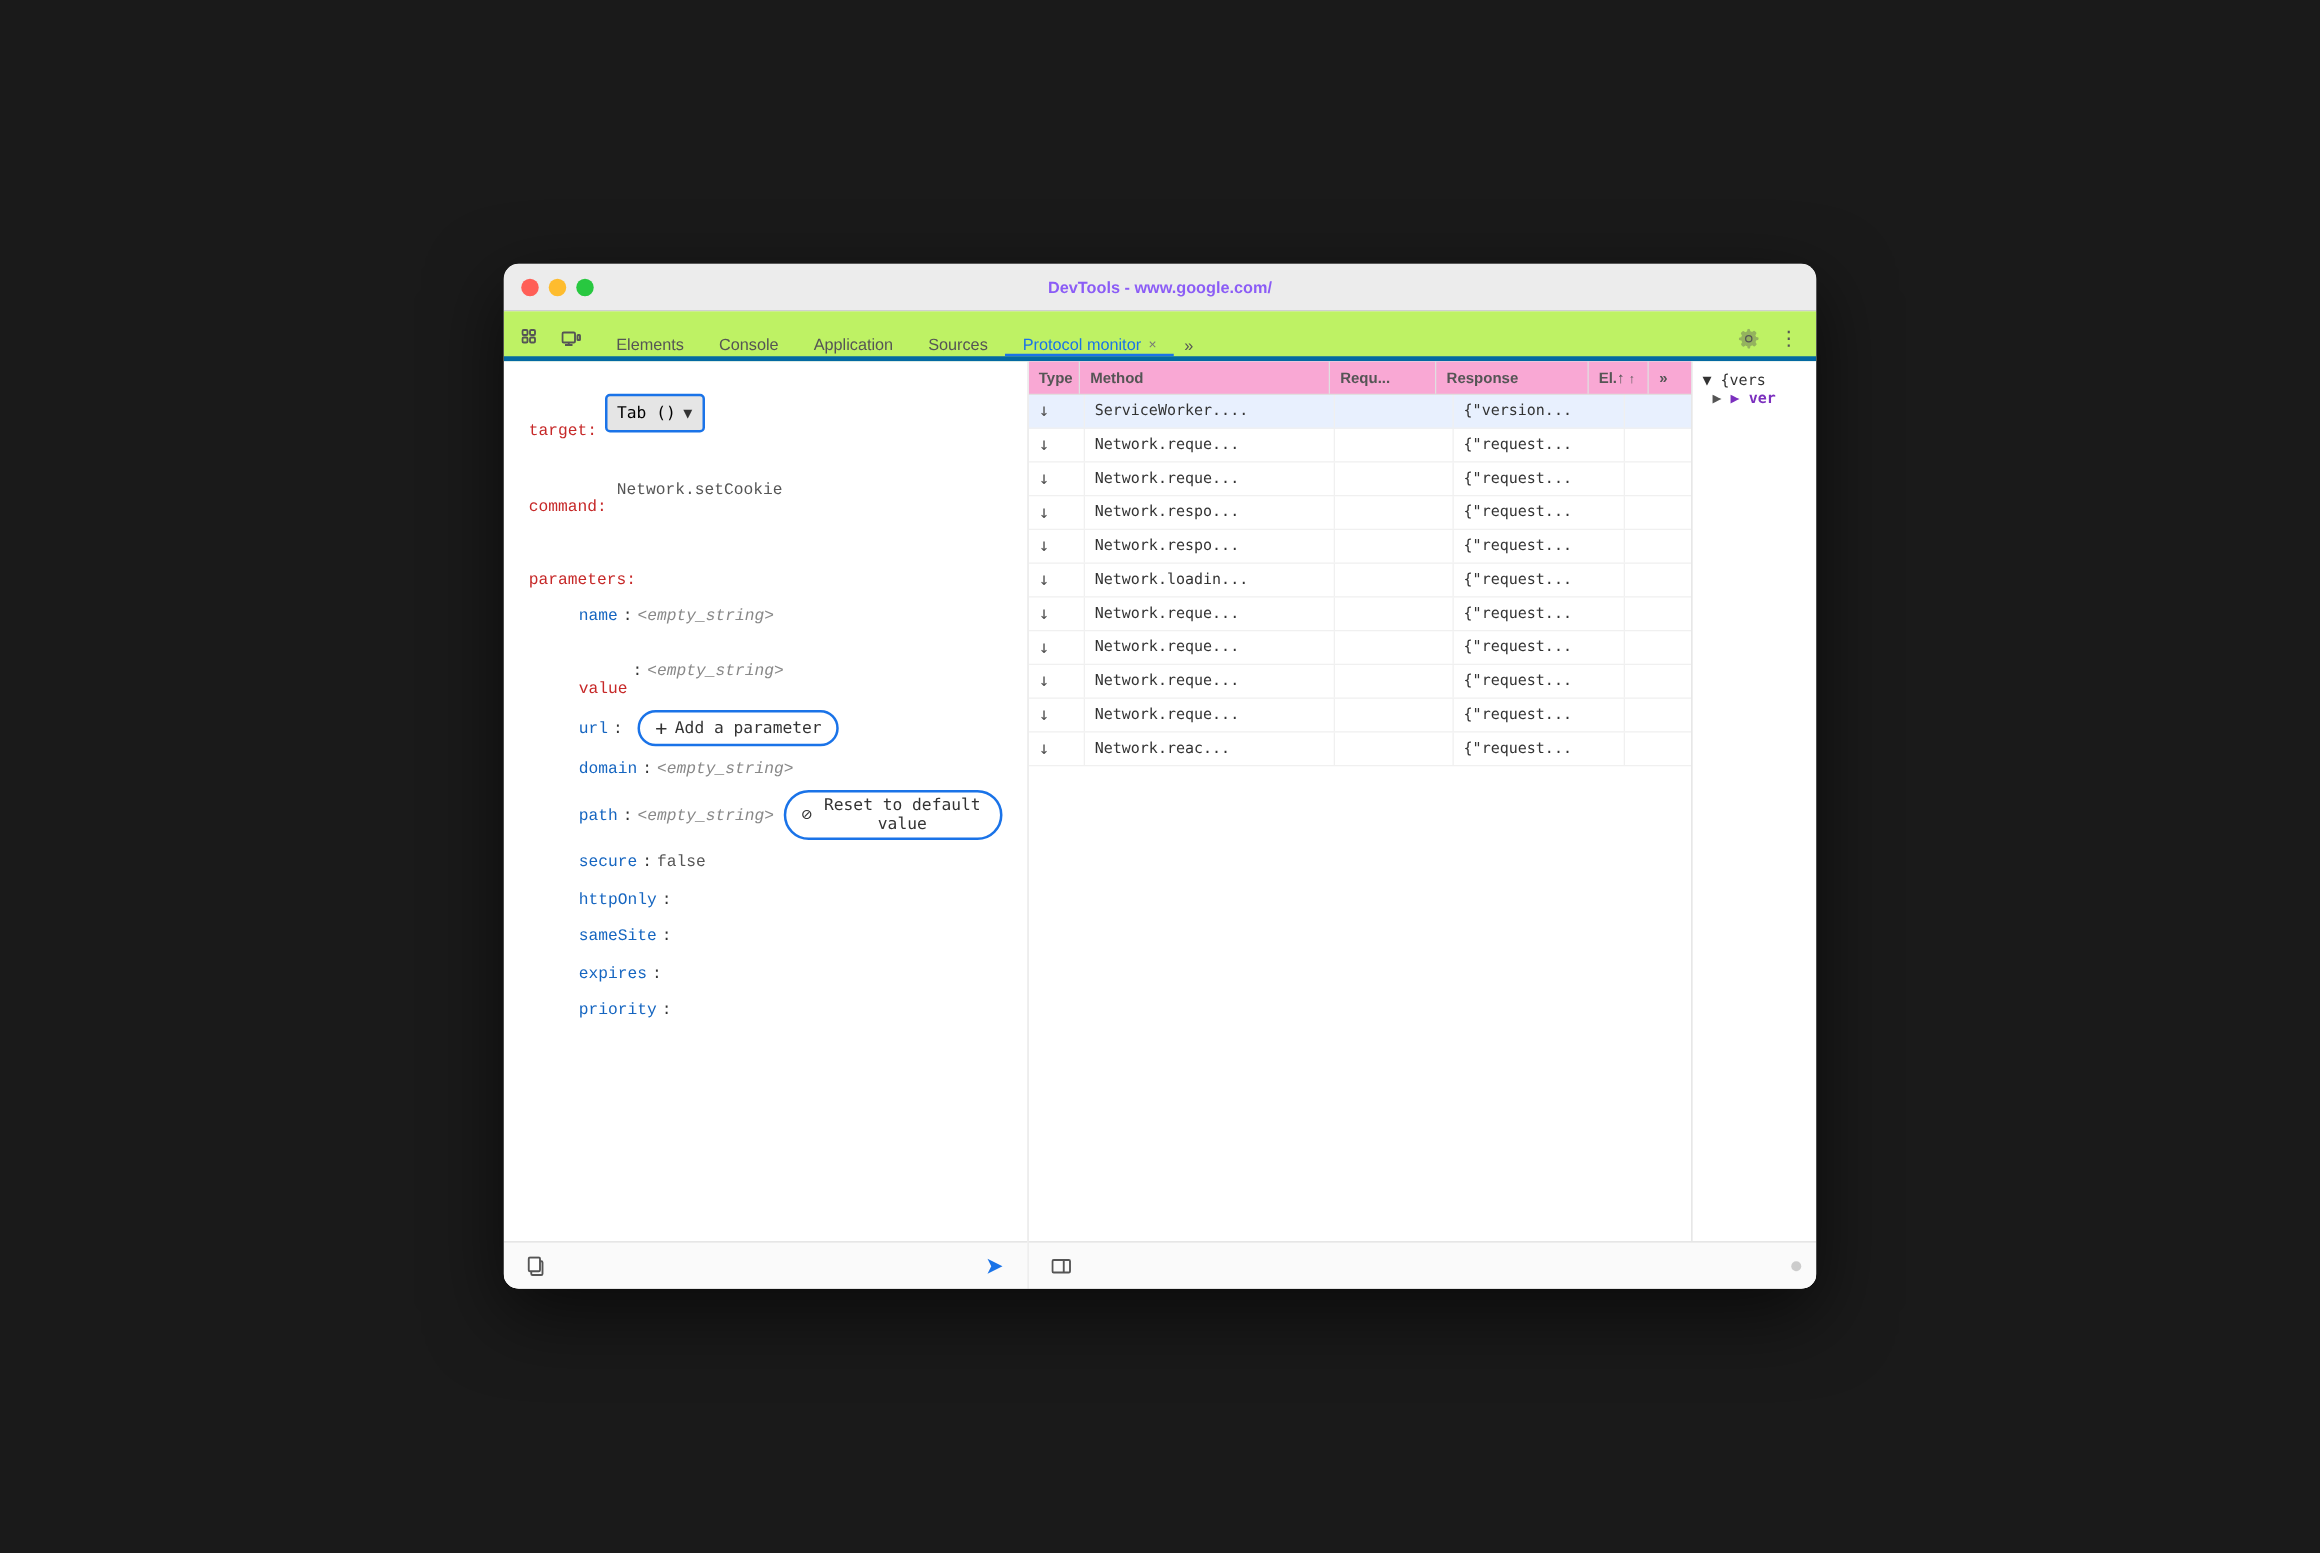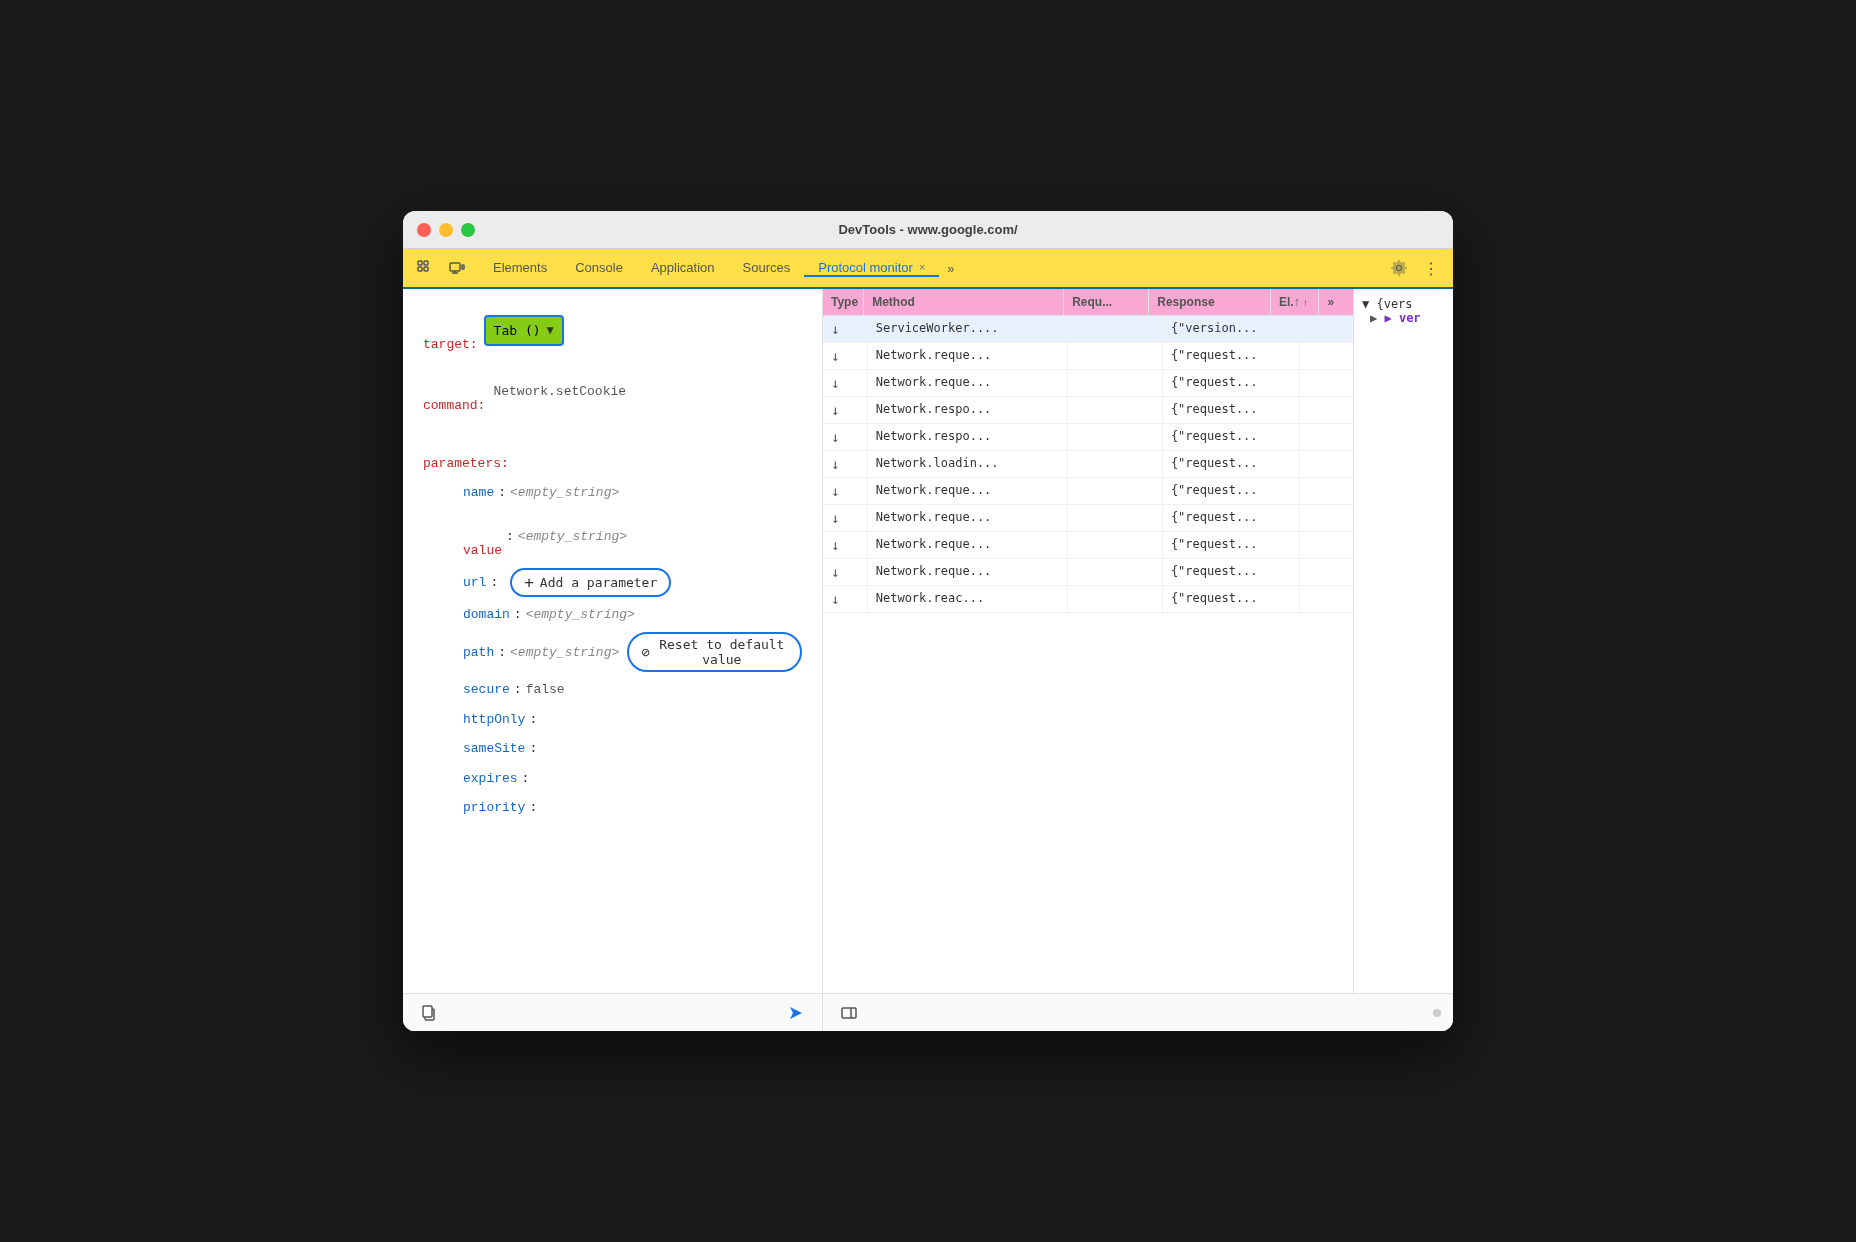--- a/index.html
+++ b/index.html
@@ -44,28 +44,28 @@
       border-radius: 50%;
       border: none;
       cursor: pointer;
     }
     .tb-close { background: #ff5f57; }
     .tb-min { background: #febc2e; }
     .tb-max { background: #28c840; }
     .title-bar-title {
       font-size: 13px;
       font-weight: 600;
-      color: #404040;
+      color: #8b5cf6;
     }
     
     .tab-bar {
-      background: #fde047;
-      border-bottom: 2px solid #0369a1;
-      display: flex;
-      align-items: center;
+      background: #bef264;
+      border-bottom: 4px solid #0369a1;
+      display: flex;
+      align-items: flex-end;
       height: 40px;
       padding: 0 8px;
     }
     .tab-bar-left {
       display: flex;
       align-items: center;
       gap: 4px;
       margin-right: 8px;
     }
     .tool-icon {
@@ -158,21 +158,21 @@
       align-items: center;
       margin-bottom: 10px;
     }
     .target-dropdown {
       display: flex;
       align-items: center;
       border: 2px solid #1a73e8;
       border-radius: 4px;
       padding: 2px 8px;
       margin-left: 6px;
-      background: #84cc16;
+      background: #e5e5e5;
       cursor: pointer;
       font-family: 'Menlo', monospace;
       font-size: 13px;
     }
     .target-dropdown-arrow {
       margin-left: 6px;
       color: #333;
       font-size: 12px;
     }
     

